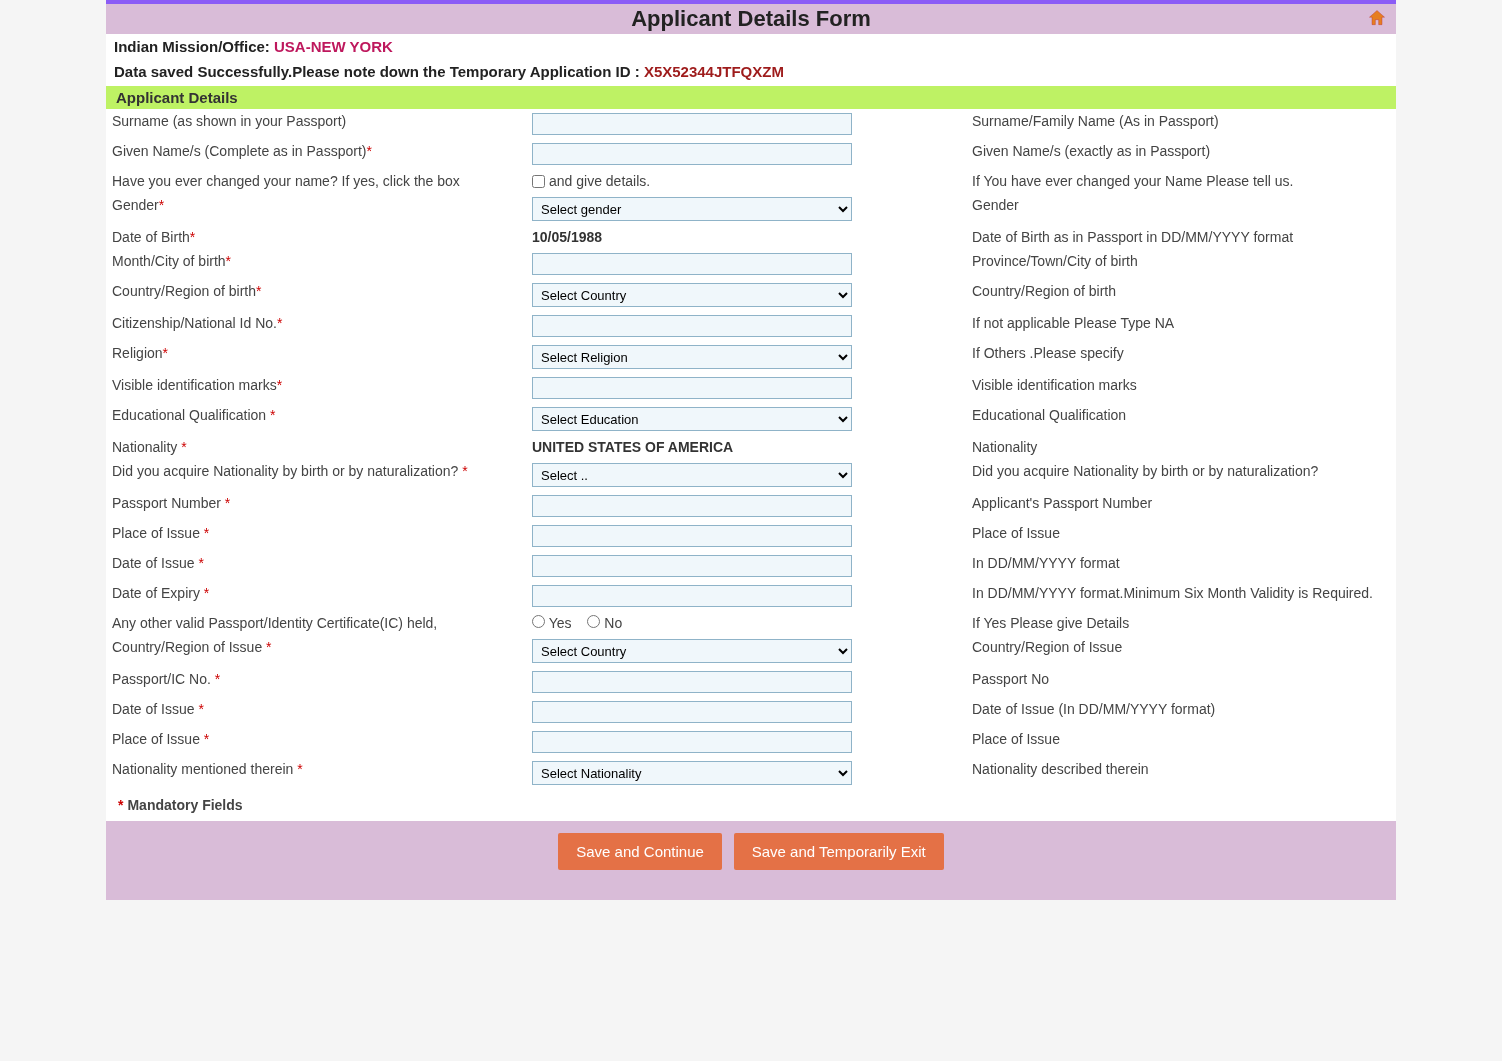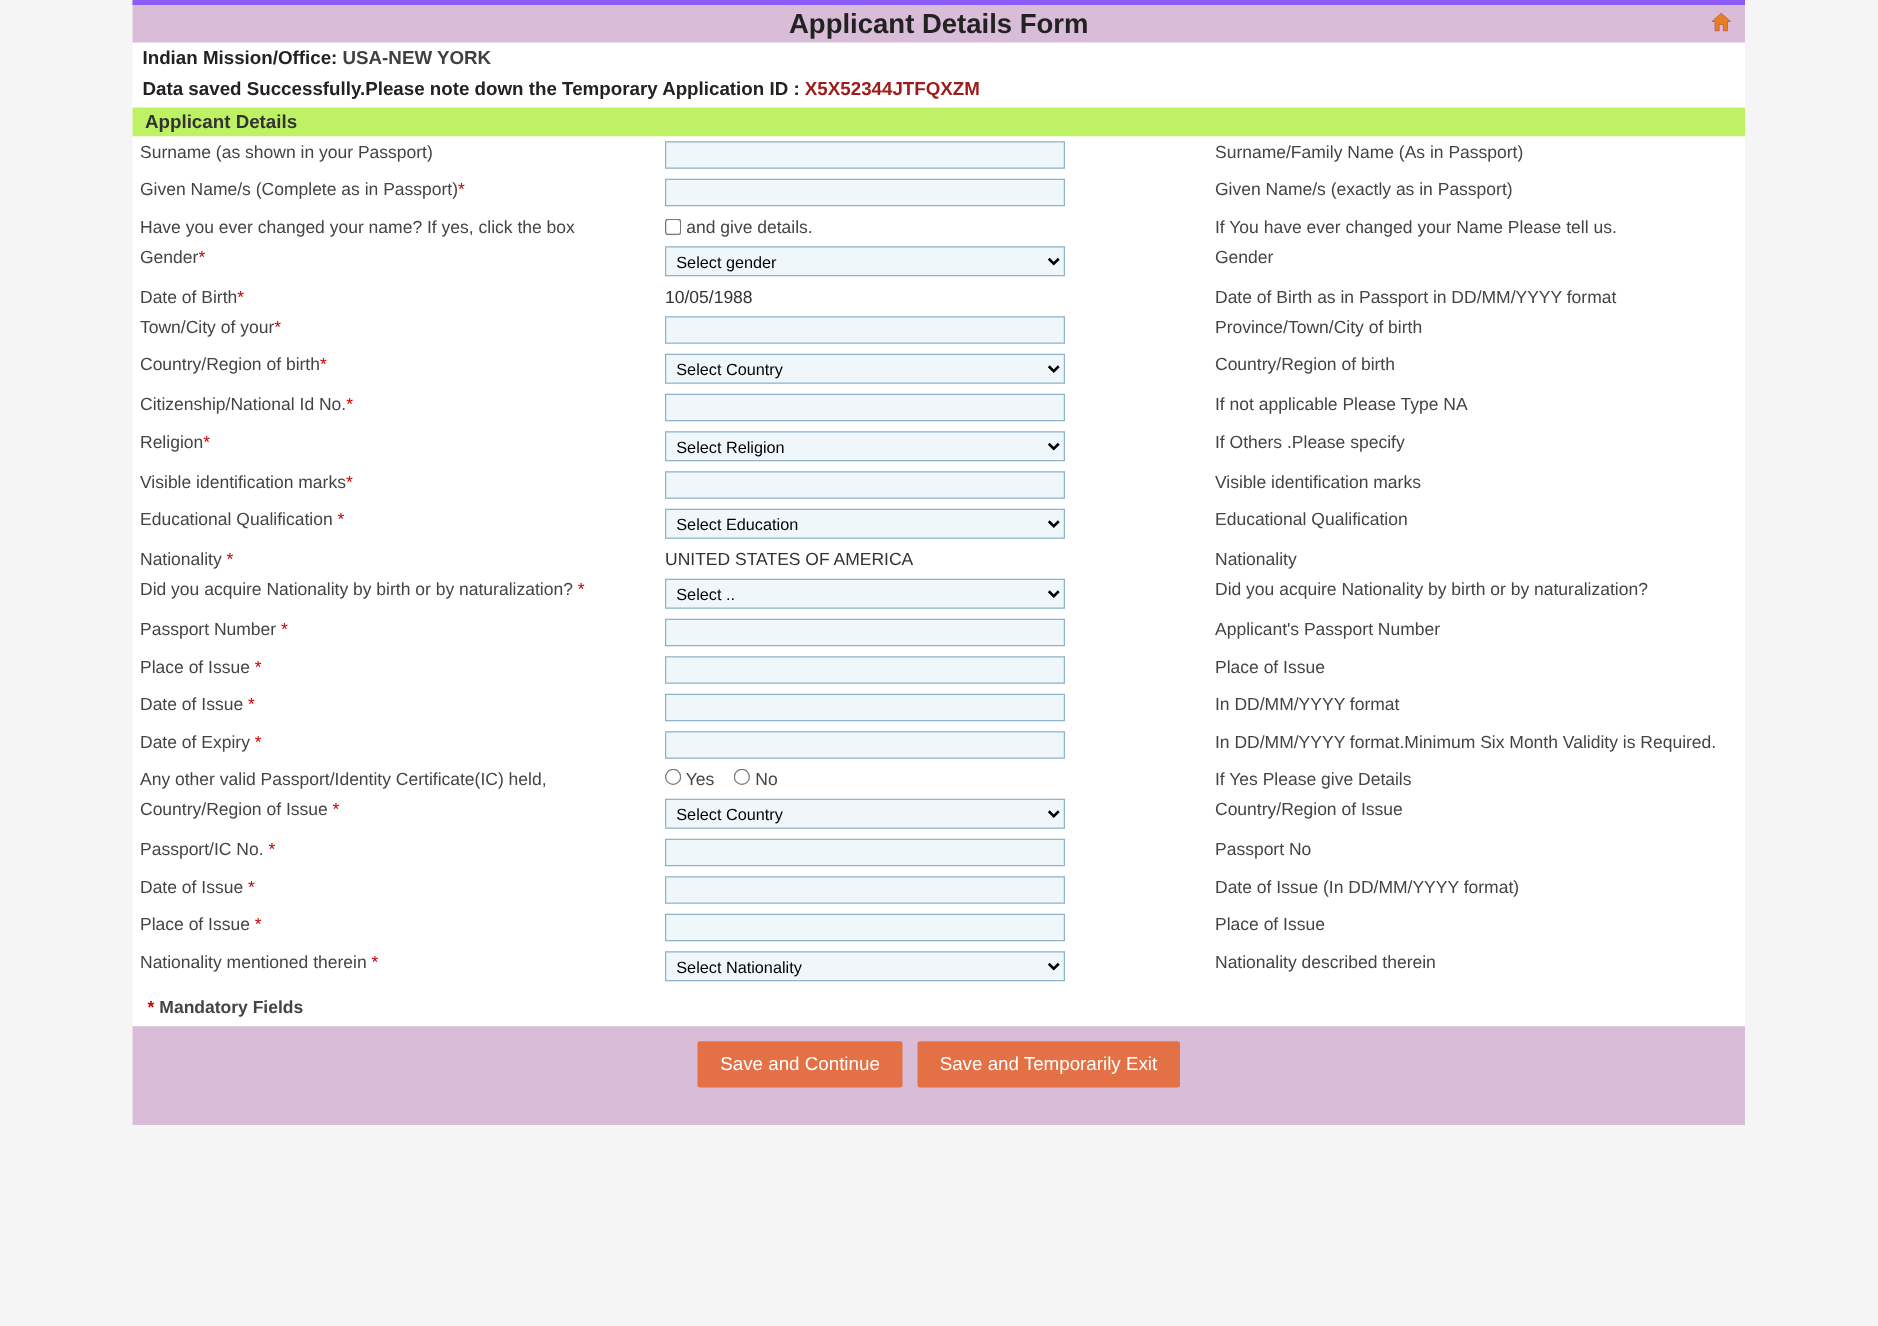--- a/index.html
+++ b/index.html
@@ -24,21 +24,21 @@
 }
 .home-icon {
   position: absolute;
   right: 8px;
   top: 4px;
   width: 22px;
   height: 20px;
   cursor: pointer;
 }
 .info-bar { padding: 4px 8px 2px 8px; font-size: 15px; font-weight: bold; color: #222; }
-.info-bar .mission-val { color: #404040; text-align: right; }
+.info-bar .mission-val { color: #be185d; text-align: right; }
 .status-bar { padding: 6px 8px 6px 8px; font-size: 15px; font-weight: bold; color: #222; }
 .status-bar .app-id { color: #9e1b1b; }
 .section-header {
   background: #bef264;
   padding: 3px 10px;
   font-size: 15px;
   font-weight: bold;
   color: #333;
 }
 .form-table { width: 100%; border-collapse: collapse; }
@@ -56,21 +56,21 @@
   font-size: 13px;
 }
 select {
   width: 320px;
   height: 24px;
   border: 1px solid #8fb3c8;
   background: #f0f7fb;
   padding: 2px 4px;
   font-size: 13px;
 }
-.static-val { font-weight: normal; color: #333; }
+.static-val { font-weight: bold; color: #333; }
 .radio-lbl { margin-right: 12px; }
 .mandatory-note { padding: 8px 12px; font-size: 14px; color: #444; font-weight: bold; }
 .mandatory-note .req { margin-right: 4px; }
 .footer-bar { background: #d9bcd8; text-align: center; padding: 12px 0 30px 0; }
 .btn {
   background: #e47146;
   color: #fff;
   border: none;
   padding: 10px 18px;
   font-size: 15px;
@@ -130,21 +130,21 @@
       <td class="col-label"><span>Gender</span><span class="req">*</span></td>
       <td class="col-input"><select><option>Select gender</option></select></td>
       <td class="col-help">Gender</td>
     </tr>
     <tr>
       <td class="col-label"><span>Date of Birth</span><span class="req">*</span></td>
       <td class="col-input"><span class="static-val">10/05/1988</span></td>
       <td class="col-help">Date of Birth as in Passport in DD/MM/YYYY format</td>
     </tr>
     <tr>
-      <td class="col-label"><span>Town/City of your</span><span class="req">*</span></td>
+      <td class="col-label"><span>Month/City of birth</span><span class="req">*</span></td>
       <td class="col-input"><input type="text" style=""></td>
       <td class="col-help">Province/Town/City of birth</td>
     </tr>
     <tr>
       <td class="col-label"><span>Country/Region of birth</span><span class="req">*</span></td>
       <td class="col-input"><select><option>Select Country</option></select></td>
       <td class="col-help">Country/Region of birth</td>
     </tr>
     <tr>
       <td class="col-label"><span>Citizenship/National Id No.</span><span class="req">*</span></td>

